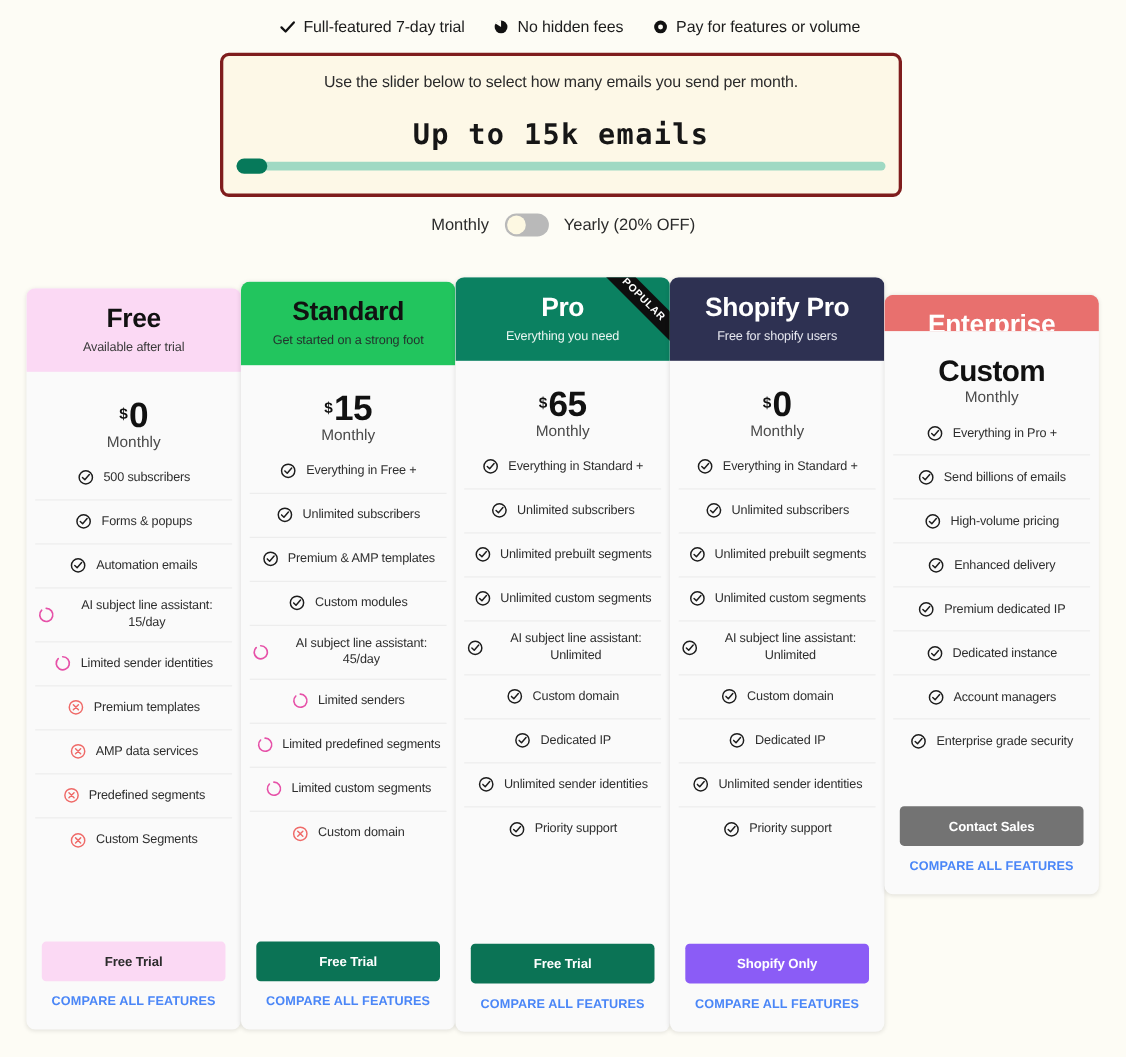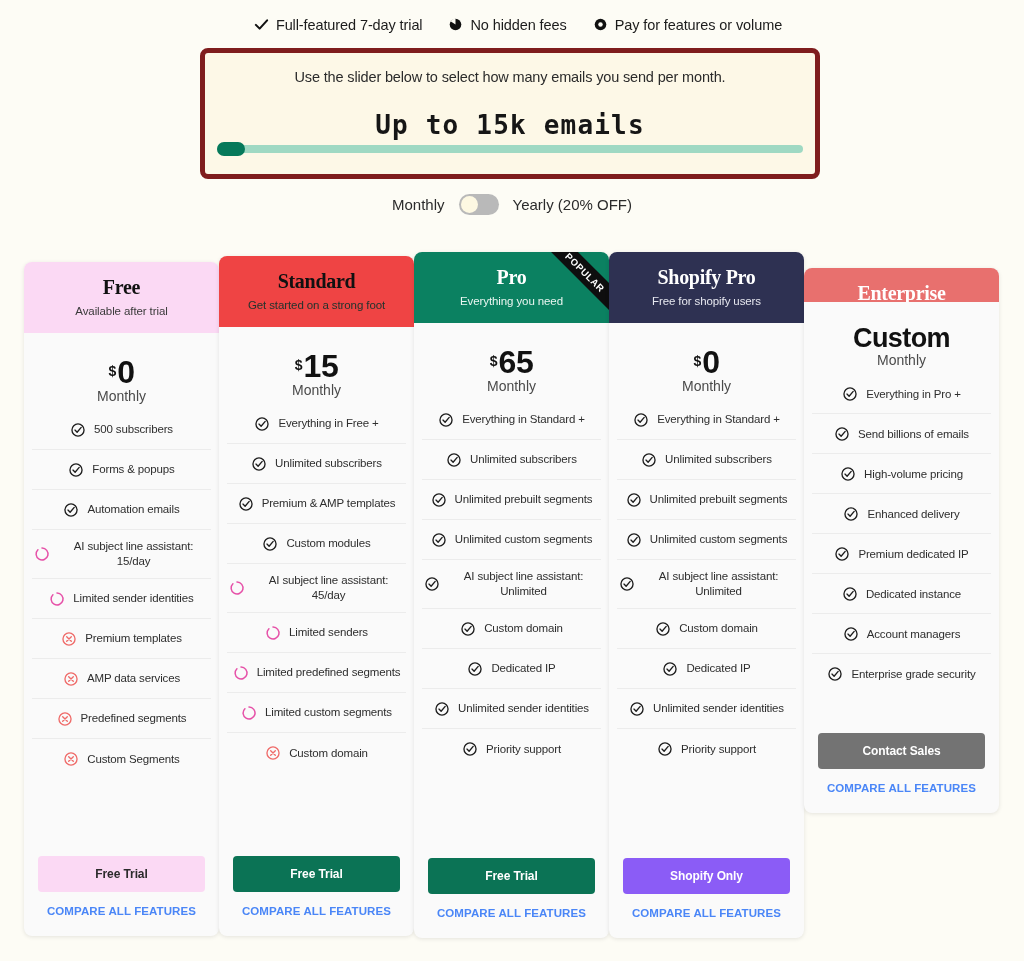--- a/index.html
+++ b/index.html
@@ -35,21 +35,21 @@
   .badge .ic svg { display: block; }
 
   
   .slider-panel {
     position: absolute;
     left: 200px;
     top: 48px;
     width: 620px;
     height: 131px;
     background: #fdf8e7;
-    border: 5px solid #7f1d1d;
+    border: 3px solid #7f1d1d;
     border-radius: 8px;
     padding: 16px 18px 0 18px;
   }
   .slider-caption {
     text-align: center;
     font-size: 14.5px;
     color: #2b2b2b;
     letter-spacing: -0.15px;
   }
   .slider-value {
@@ -135,25 +135,24 @@
     display: flex;
     flex-direction: column;
   }
   .card-head {
     position: relative;
     padding: 14px 10px 16px 10px;
     text-align: center;
     overflow: hidden;
   }
   .card-title {
-    font-size: 20px;
+    font-size: 24px;
     font-weight: bold;
     letter-spacing: -0.3px;
     line-height: 1.15;
-    font-family: Liberation Serif, serif;
   }
   .card-sub {
     margin-top: 6px;
     font-size: 11.5px;
     letter-spacing: -0.1px;
   }
   .ribbon {
     position: absolute;
     right: -34px;
     top: 11px;
@@ -380,21 +379,21 @@
           </span>
           <span class="ftx">Custom Segments</span>
         </div>
       </div>
       <div class="cta-wrap">
         <button class="cta" style="background: rgb(251, 217, 244); color: rgb(43, 43, 43);">Free Trial</button>
         <a class="compare">COMPARE ALL FEATURES</a>
       </div>
     </div>
     <div class="card" style="left: 219px; top: 256px; height: 680px;">
-      <div class="card-head" style="background: #ef4444;">
+      <div class="card-head" style="background: #22c55e;">
         <div class="card-title" style="color: rgb(17, 17, 17);">Standard</div>
         <div class="card-sub" style="color: rgb(35, 51, 45);">Get started on a strong foot</div>
       </div>
       <div class="price-block"><div class="price-line">
           <span class="cur">$</span>
           <span class="amt">15</span>
         </div><div class="period">Monthly</div></div>
       <div class="features">
         <div class="feat">
           <span class="fic">

